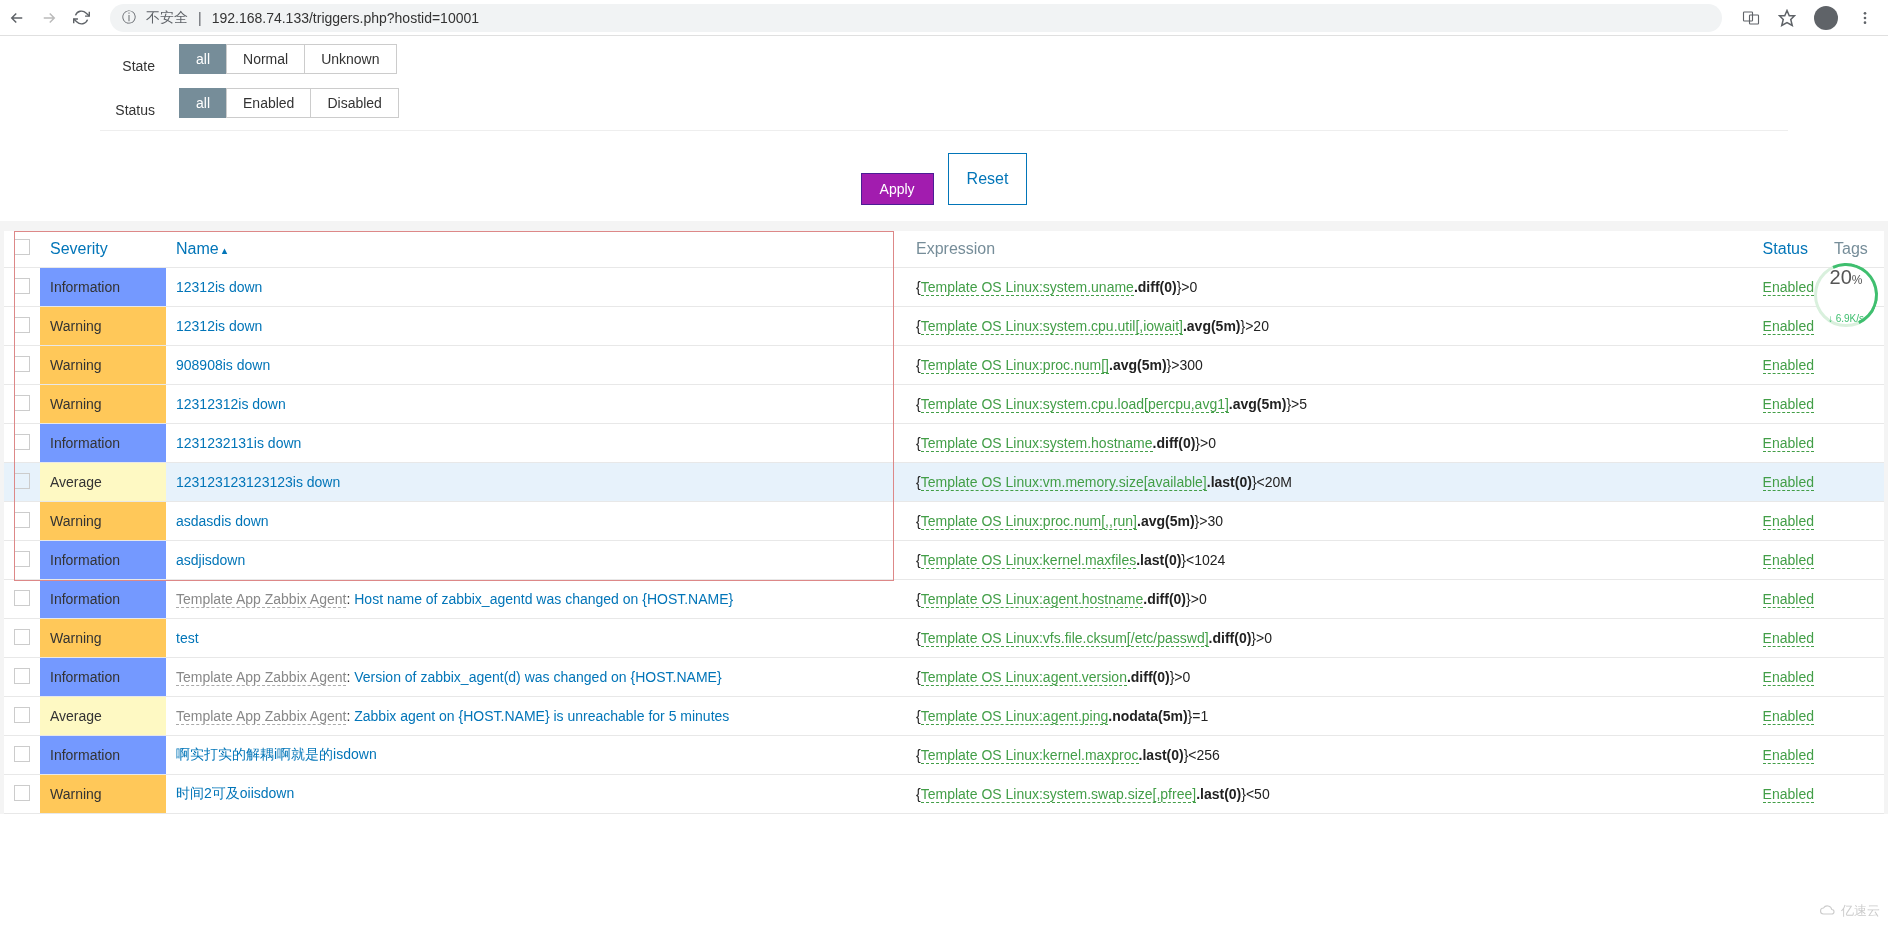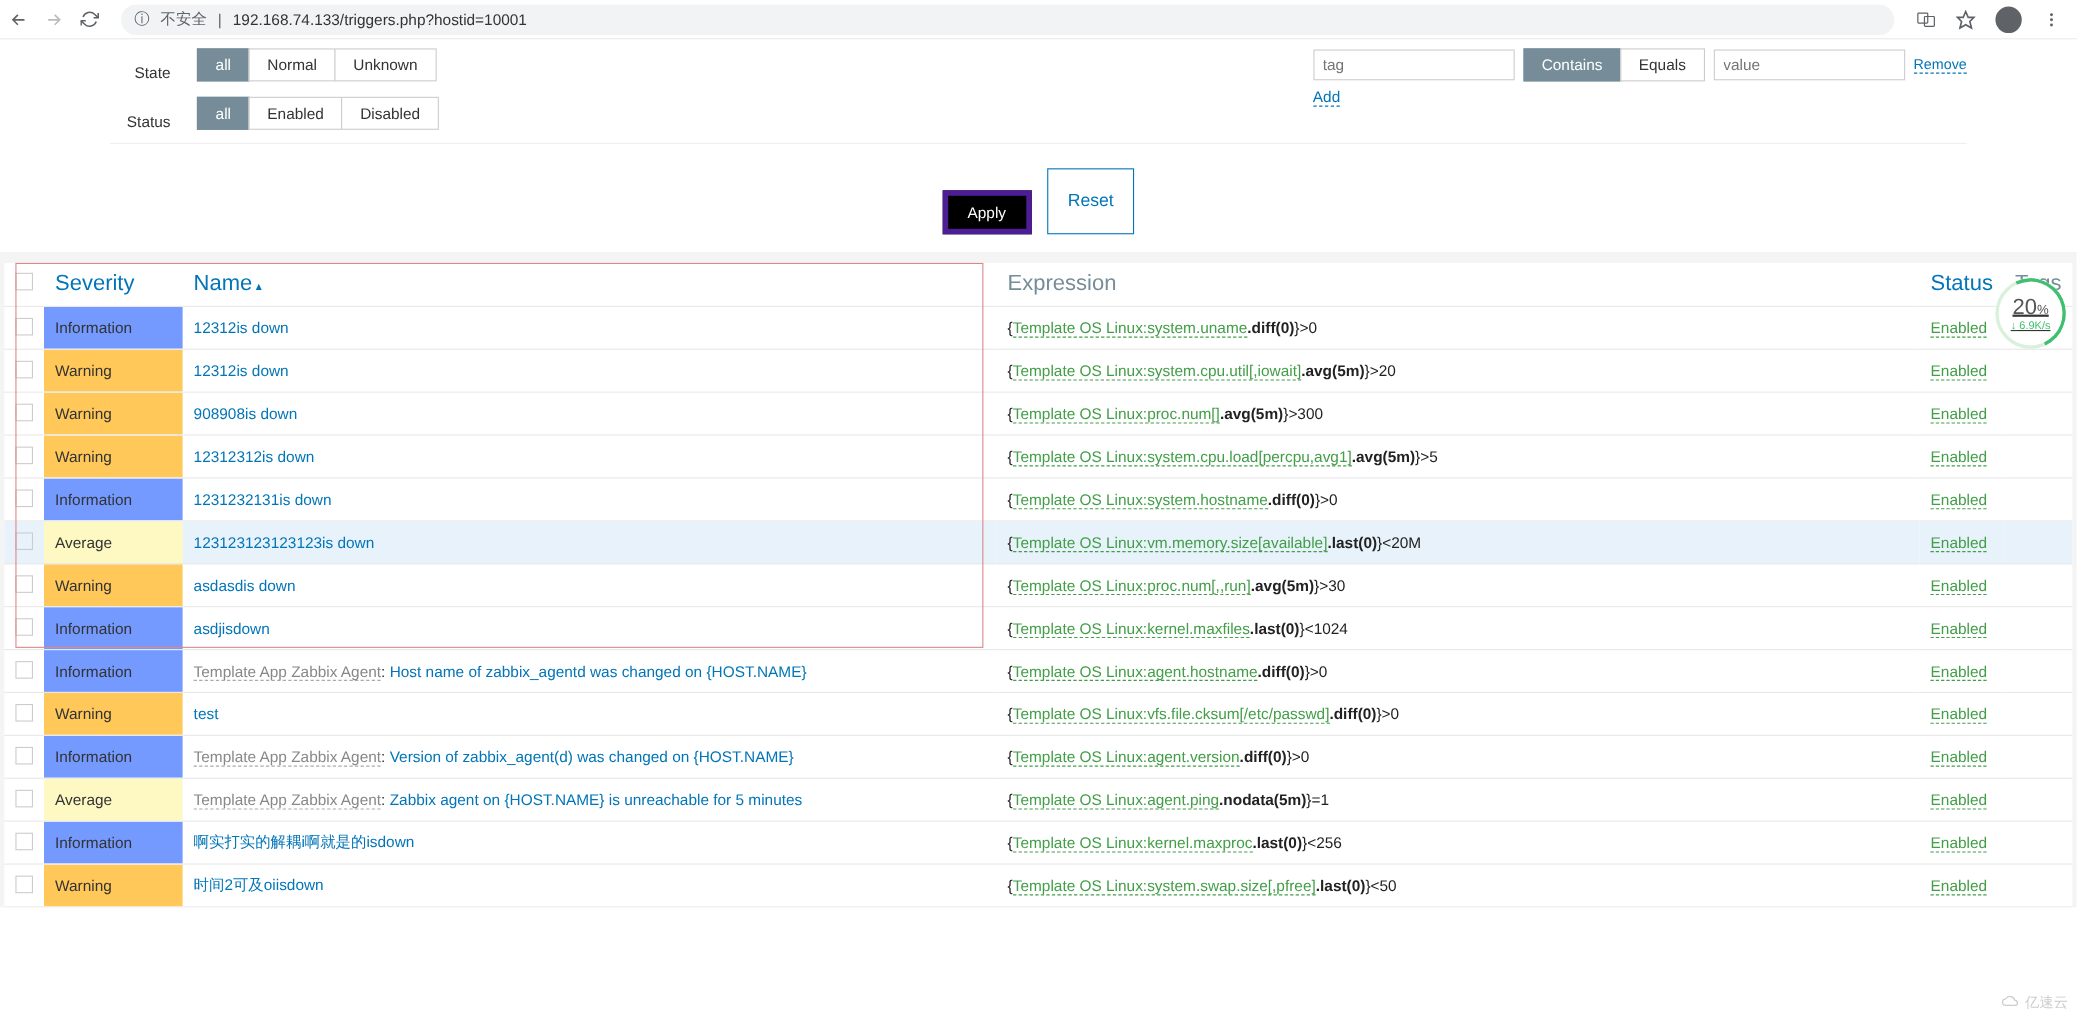--- a/index.html
+++ b/index.html
@@ -29,27 +29,27 @@
 .filter-right { margin-left: auto; display: flex; flex-direction: column; gap: 6px; align-items: flex-start; }
 .tag-row { display: flex; gap: 8px; align-items: center; }
 .text-input { border: 1px solid #ccc; padding: 5px 8px; font-size: 14px; height: 28px; }
 .tag-input { width: 183px; }
 .val-input { width: 174px; }
 .link { color: #0275b8; text-decoration: none; cursor: pointer; border-bottom: 1px dashed #0275b8; }
 .link.green { color: #429e47; border-bottom-color: #429e47; }
 .add-link { font-size: 14px; }
 .hr { border-top: 1px solid #eee; margin: 12px 0; }
 .action-row { display: flex; gap: 14px; justify-content: center; padding: 10px 0 16px; }
-.btn-primary { background: #000000; color: #fff; border: 5px solid #4c1d95; padding: 7px 18px; font-size: 14px; cursor: pointer; margin-top: 20px; }
+.btn-primary { background: #a21caf; color: #fff; border: 1px solid #4c1d95; padding: 7px 18px; font-size: 14px; cursor: pointer; margin-top: 20px; }
 .btn-secondary { background: #fff; color: #0275b8; border: 1px solid #0275b8; padding: 7px 18px; font-size: 16px; cursor: pointer; }
 
 
 .table-wrap { background: #f4f4f4; padding: 10px 4px 0; }
 .tbl { width: 100%; border-collapse: collapse; background: #fff; }
-.tbl th { text-align: left; padding: 8px 10px; color: #768d99; font-weight: normal; font-size: 20px; border-bottom: 1px solid #e8e8e8; }
+.tbl th { text-align: left; padding: 8px 10px; color: #768d99; font-weight: normal; font-size: 16px; border-bottom: 1px solid #e8e8e8; }
 .tbl th.link-h { color: #0275b8; }
 .tbl td { padding: 0 10px; height: 39px; border-bottom: 1px solid #e8e8e8; font-size: 14px; vertical-align: middle; }
 .tbl tr.hl { background: #e7f2fb; }
 .chk { width: 16px; height: 16px; border: 1px solid #ccc; cursor: pointer; display: inline-block; }
 .col-chk { width: 32px; text-align: center; }
 .col-sev { width: 126px; padding: 0 !important; }
 .sev-badge { display: flex; align-items: center; height: 38px; padding: 0 10px; color: #333; }
 .sev-information { background: #7499ff; }
 .sev-warning { background: #ffc859; }
 .sev-average { background: #fef9c3; }
@@ -60,21 +60,21 @@
 .expr-a { color: #429e47; border-bottom: 1px dashed #429e47; cursor: pointer; }
 .expr-b { color: #222; font-weight: bold; }
 .expr-t { color: #222; }
 .col-status { width: 70px; }
 .col-tags { width: 60px; color: #888; }
 .sort-asc::after { content: " ▴"; font-size: 11px; color: #0275b8; }
 .red-box { position: absolute; border: 1px solid #d88; pointer-events: none; }
 .table-area { position: relative; }
 
 
-.perf-widget { position: fixed; right: 10px; top: 253px; width: 64px; height: 64px; border-radius: 50%; border: 3px solid #d9f0dd; background: #fff; display: flex; flex-direction: column; align-items: center; justify-content: center; font-size: 12px; text-decoration: underline; }
+.perf-widget { position: fixed; right: 10px; top: 263px; width: 64px; height: 64px; border-radius: 50%; border: 3px solid #d9f0dd; background: #fff; display: flex; flex-direction: column; align-items: center; justify-content: space-between; font-size: 12px; }
 .perf-widget::before { content: ""; position: absolute; inset: -3px; border-radius: 50%; border: 3px solid transparent; border-top-color: #3fbf6f; border-right-color: #3fbf6f; transform: rotate(20deg); }
 .perf-big { font-size: 20px; color: #555; font-weight: normal; }
 .perf-big small { font-size: 12px; }
 .perf-sub { font-size: 10px; color: #3fbf6f; }
 .wm { position: fixed; right: 8px; bottom: 6px; color: #ccc; font-size: 13px; display:flex; align-items:center; gap:4px; }
 </style>
 </head>
 <body>
 
 <div class="browser-bar">
@@ -137,32 +137,20 @@
         </div>
         <div class="filter-group">
           <span class="filter-label">Status</span>
           <div class="btn-group">
             <button class="active">all</button>
             <button>Enabled</button>
             <button>Disabled</button>
           </div>
         </div>
       </div>
-      <div class="filter-right">
-        <div class="tag-row">
-          <input class="text-input tag-input" placeholder="tag" style="">
-          <div class="btn-group mode">
-            <button class="active">Contains</button>
-            <button>Equals</button>
-          </div>
-          <input class="text-input val-input" placeholder="value" style="">
-          <a class="link">Remove</a>
-        </div>
-        <a class="link add-link">Add</a>
-      </div>
     </div>
     <div class="hr"></div>
     <div class="action-row">
       <button class="btn-primary">Apply</button>
       <button class="btn-secondary">Reset</button>
     </div>
   </div>
 
   <div class="table-wrap table-area">
     <div class="red-box" style="left:14px; top:10px; width:880px; height:350px;"></div>

